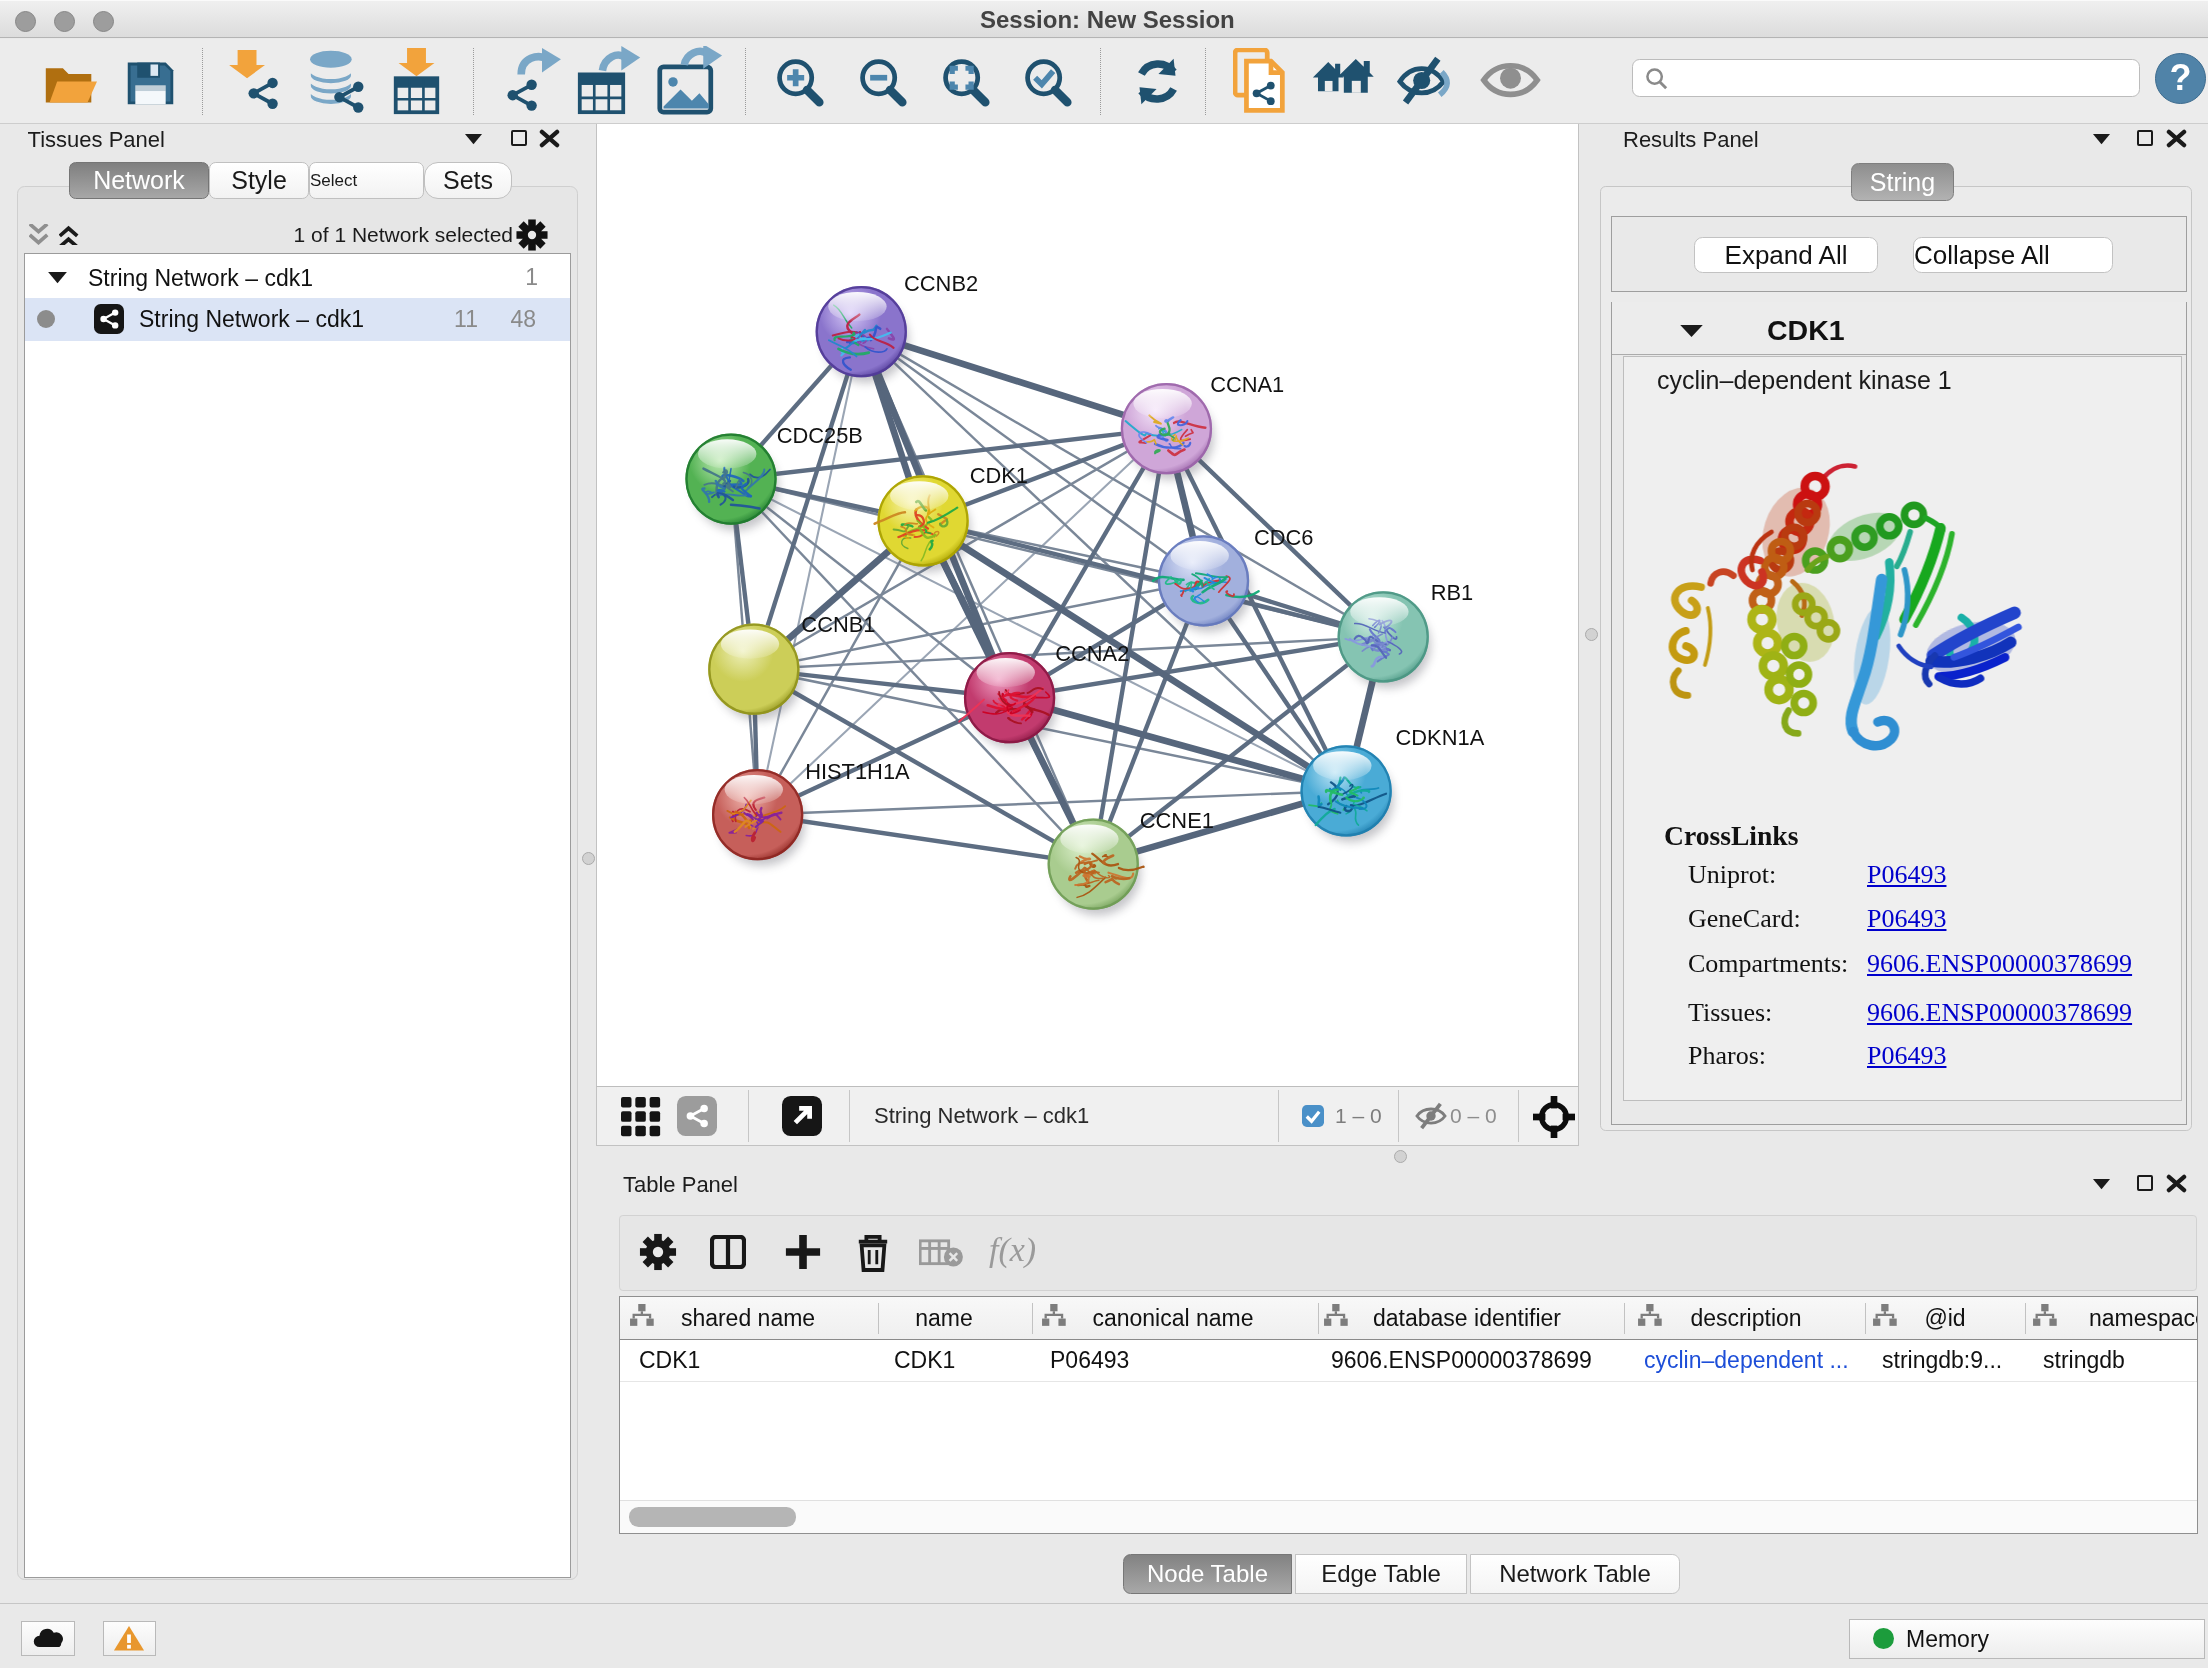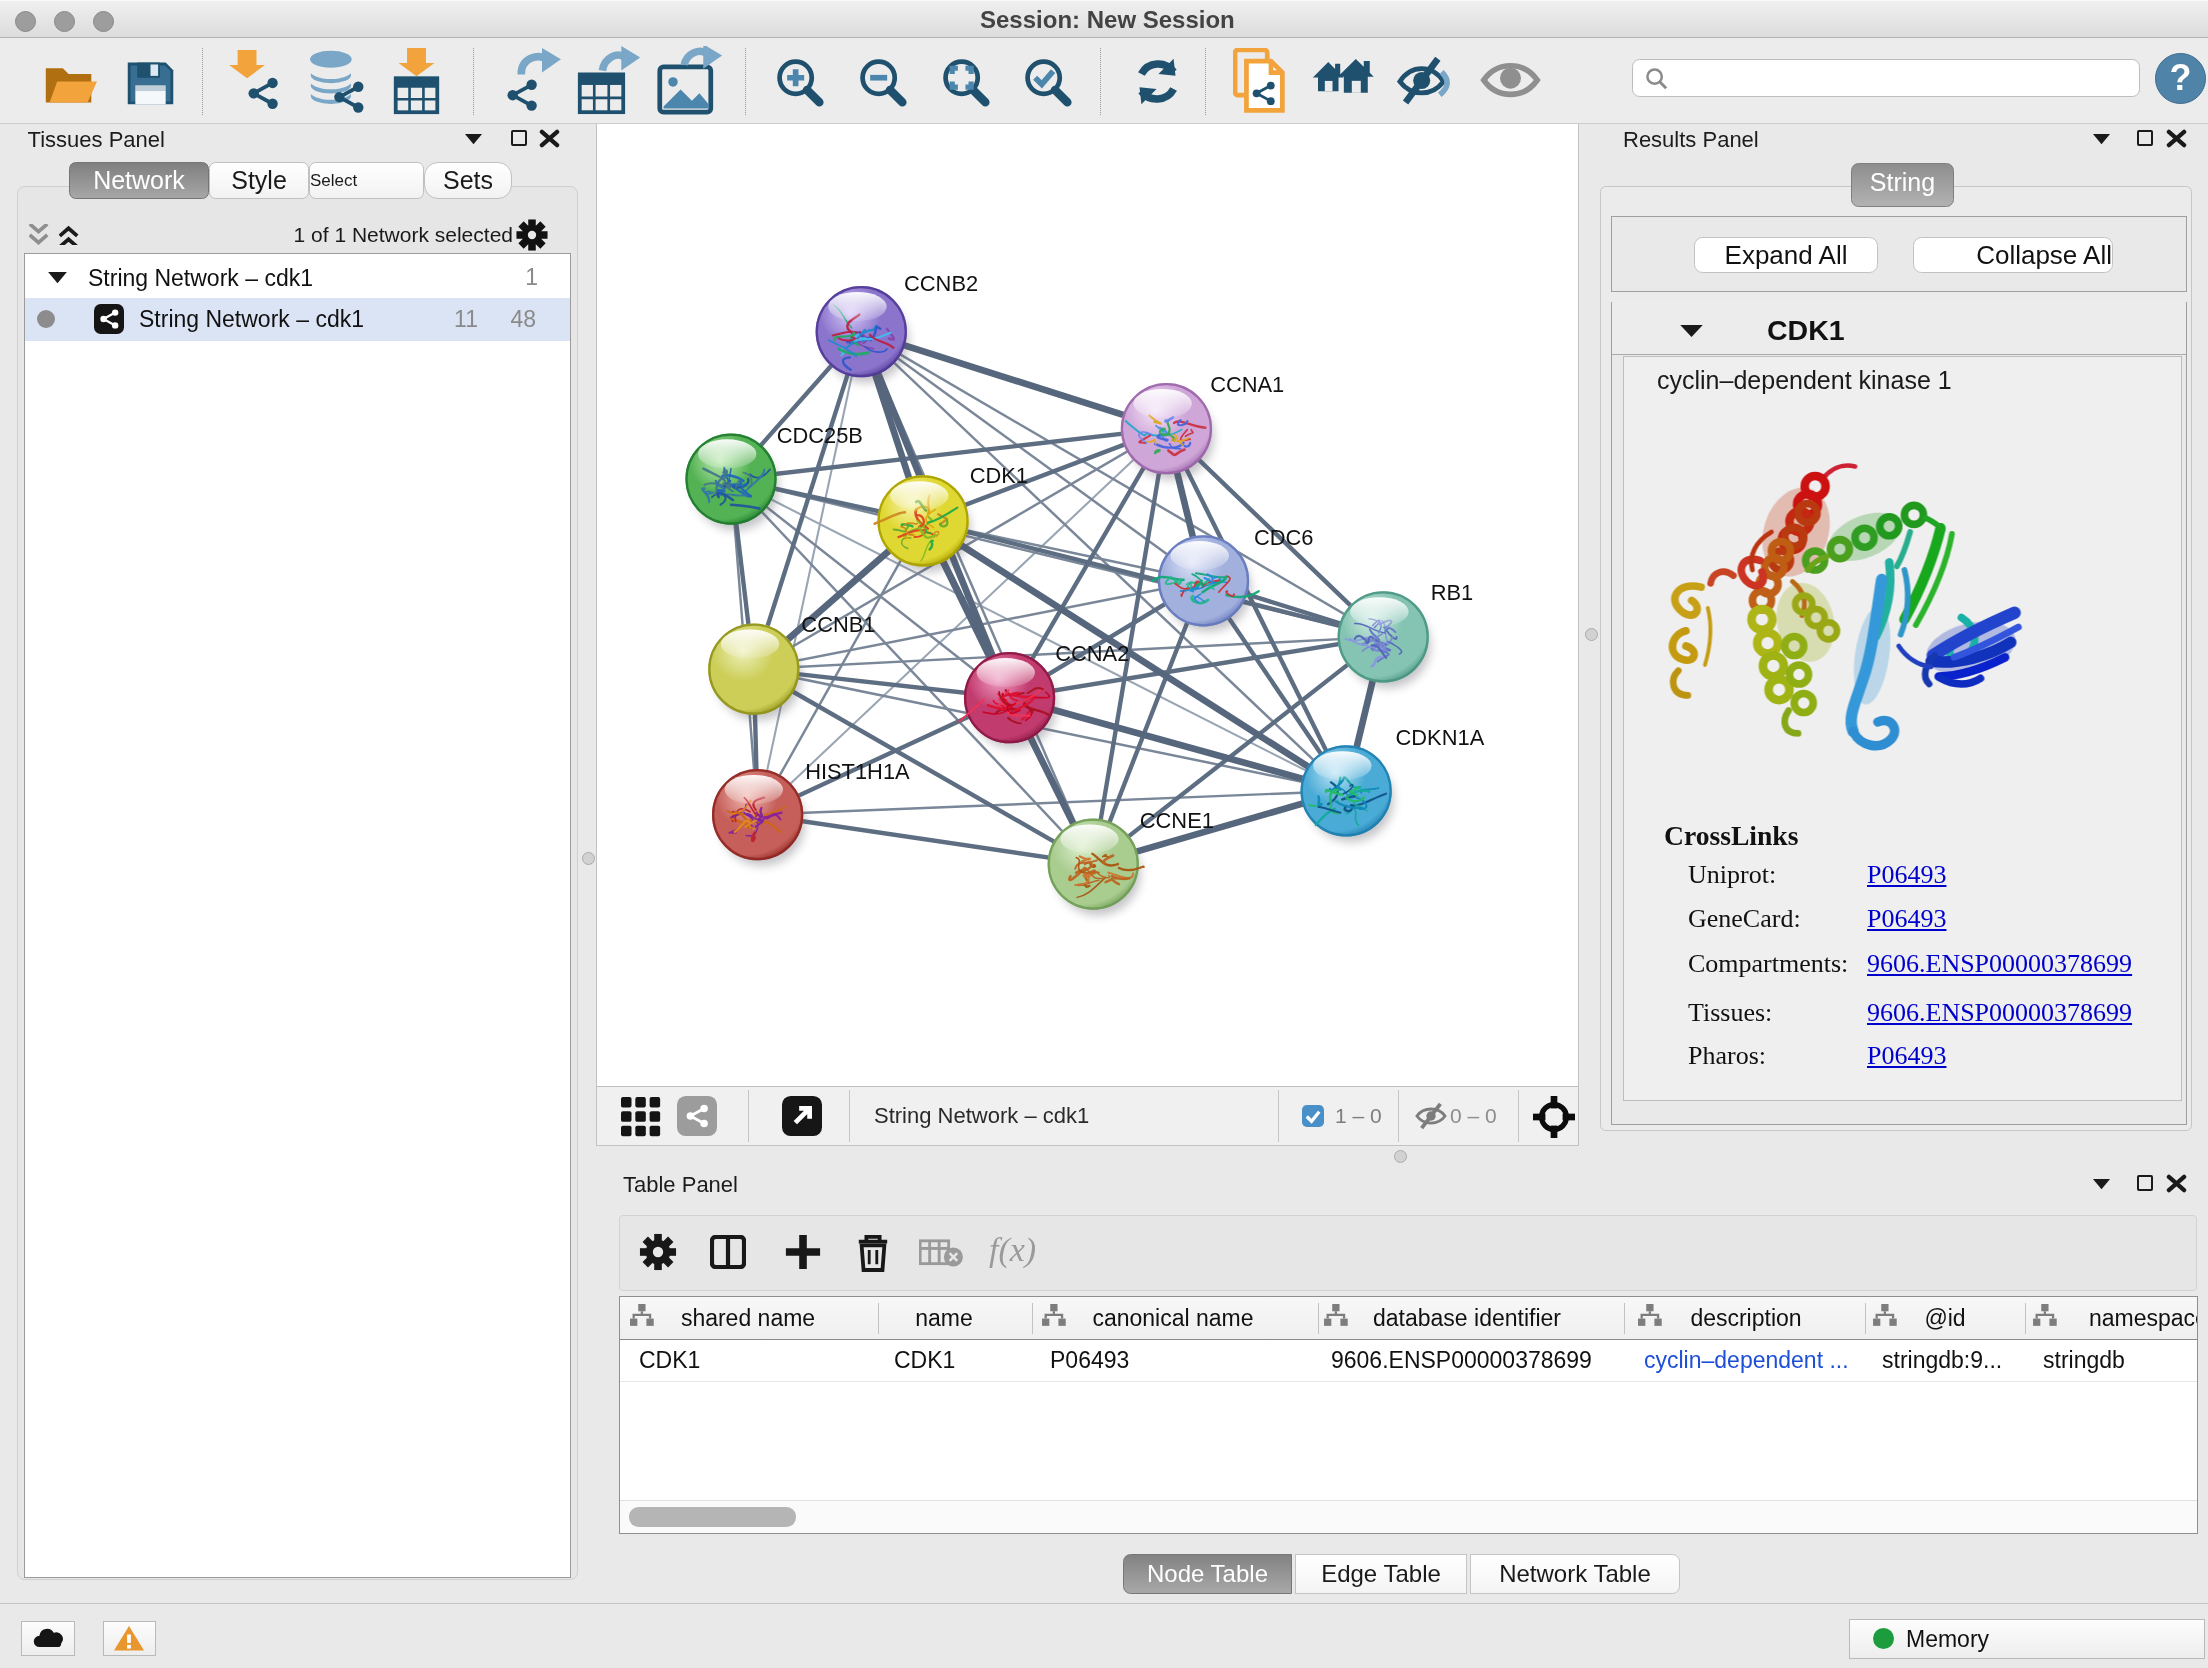--- a/index.html
+++ b/index.html
@@ -716,24 +716,24 @@
 <div class="abs" style="left:1394px;top:1150px;width:13.3px;height:13.3px;border-radius:50%;background:#d2d2d2;border:1px solid #ababab"></div>
 <div class="abs ptitle" style="left:1623px;top:127px">Results Panel</div>
 <svg style="position:absolute;left:2091px;top:132px" width="21" height="13.3" viewBox="0 0 22 14">
     <path d="M2 2 L20 2 L11 13 Z" fill="#1a1a1a"></path>
   </svg>
 <div class="abs" style="left:2137px;top:130px;width:16px;height:16px;border:2.4px solid #1a1a1a;border-radius:1.9px"></div>
 <svg style="position:absolute;left:2166px;top:129px" width="21" height="19" viewBox="0 0 22 20">
     <path d="M3 3 L19 17 M19 3 L3 17" stroke="#1a1a1a" stroke-width="4.5" stroke-linecap="round"></path>
   </svg>
 <div class="abs" style="left:1600px;top:186px;width:592px;height:945px;background:#ebebeb;border:1px solid #c6c6c6;border-radius:5.7px"></div>
-<div class="abs" style="left:1851px;top:163px;width:103px;height:44px;background:linear-gradient(#8e8e8e,#b2b2b2);border:1px solid #7f7f7f;border-radius:7.6px;color:#fff;font-size:25px;text-align:center;line-height:36px">String</div>
+<div class="abs" style="left:1851px;top:163px;width:103px;height:38px;background:linear-gradient(#8e8e8e,#b2b2b2);border:1px solid #7f7f7f;border-radius:7.6px;color:#fff;font-size:25px;text-align:center;line-height:36px">String</div>
 <div class="abs" style="left:1611px;top:216px;width:576px;height:76px;background:#e9e9e9;border:1px solid #9e9e9e"></div>
 <div class="abs" style="left:1694px;top:237px;width:184px;height:36px;background:#ffffff;border:1px solid #c2c2c2;border-radius:8.6px;font-size:26px;color:#111;text-align:center;line-height:34px">Expand All</div>
-<div class="abs" style="left:1913px;top:237px;width:200px;height:36px;background:#ffffff;border:1px solid #c2c2c2;border-radius:8.6px;font-size:26px;color:#111;text-align:right;line-height:34px">Collapse All</div>
+<div class="abs" style="left:1913px;top:237px;width:200px;height:36px;background:#ffffff;border:1px solid #c2c2c2;border-radius:8.6px;font-size:26px;color:#111;text-align:left;line-height:34px">Collapse All</div>
 <div class="abs" style="left:1611px;top:302px;width:576px;height:823px;background:#e9e9e9;border:1px solid #9e9e9e"></div>
 <div class="abs" style="left:1612px;top:302px;width:574px;height:53px;background:#ececec;border-bottom:1px solid #ababab"></div>
 <svg style="position:absolute;left:1678px;top:323px" width="27" height="15" viewBox="0 0 28 16">
     <path d="M2 2 L26 2 L14 15 Z" fill="#1a1a1a"></path>
   </svg>
 <div class="abs" style="left:1767px;top:314px;font-size:28.5px;font-weight:bold;color:#111">CDK1</div>
 <div class="abs" style="left:1623px;top:356px;width:559px;height:745px;background:#efefef;border:1px solid #bdbdbd"></div>
 <div class="abs" style="left:1657px;top:366px;font-size:25px;color:#1a1a1a">cyclin–dependent kinase 1</div>
 <svg width="533" height="380" viewBox="1720 420 560 400" style="position:absolute;left:1636px;top:399px">
     <g opacity="0.28">

